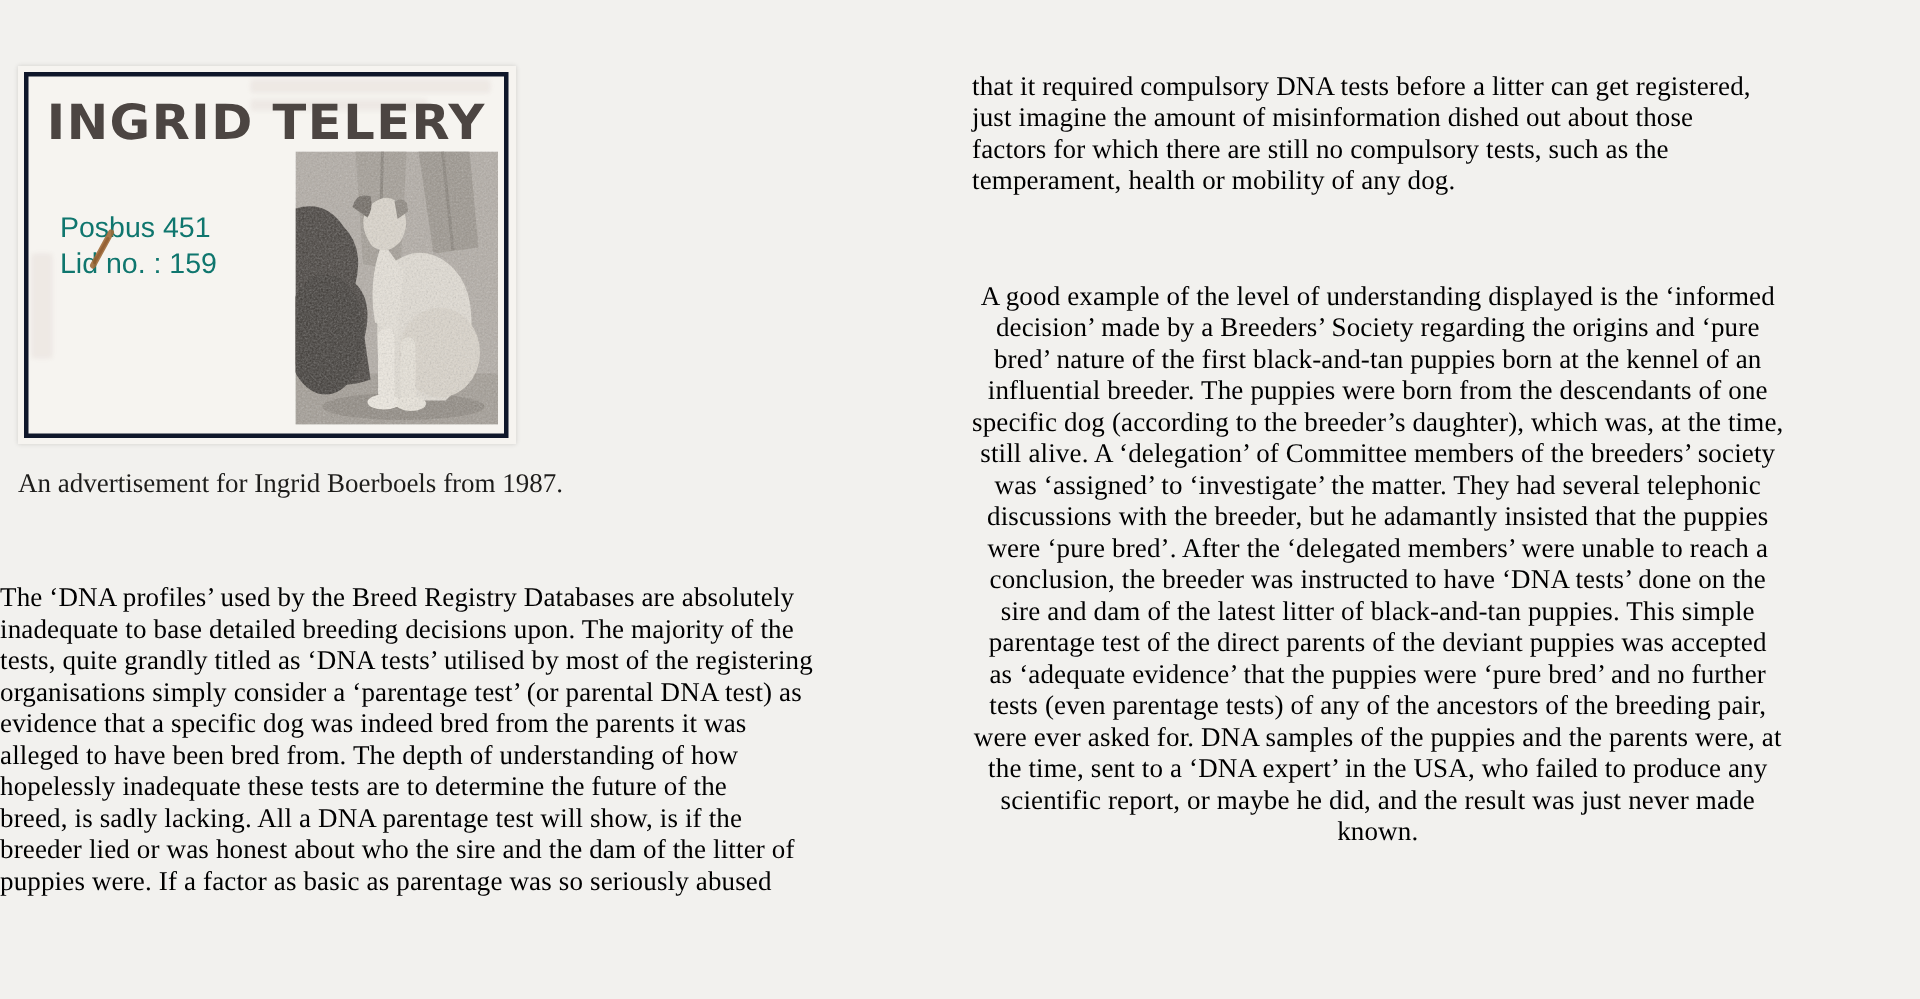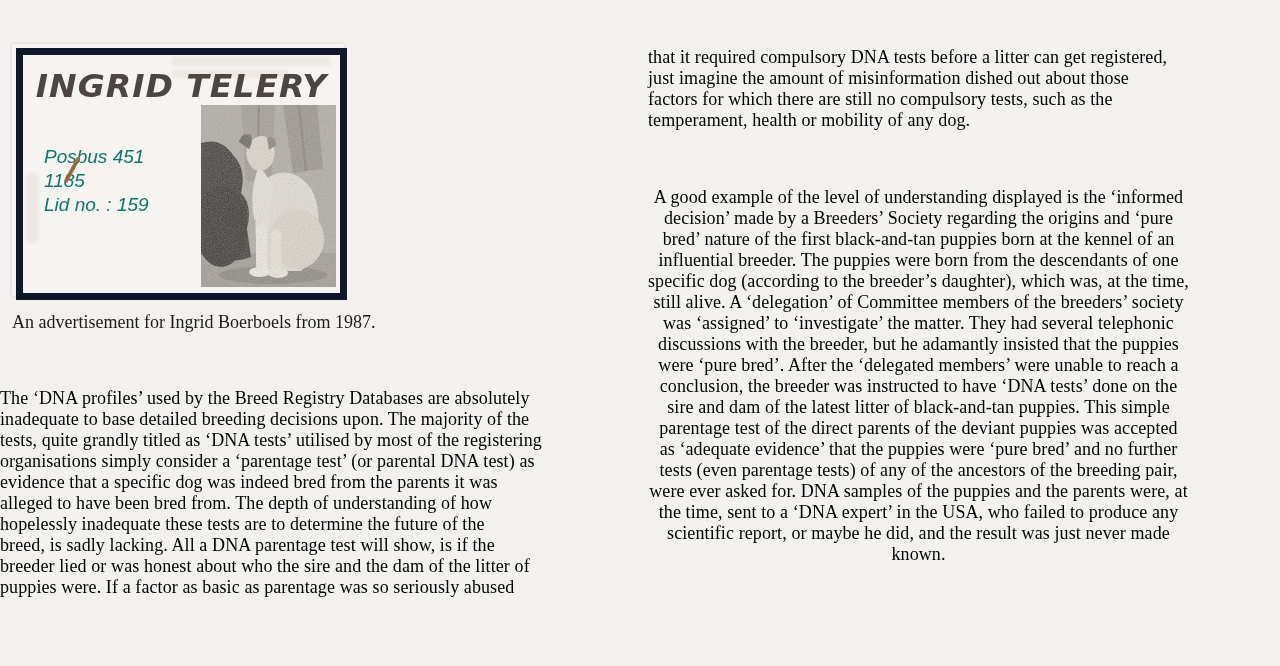--- a/index.html
+++ b/index.html
@@ -35,23 +35,22 @@
     position: absolute;
     left: 12px; top: 44px;
     width: 332px; height: 252px;
     background: #f6f4f0;
     box-shadow: 0 0 3px rgba(60,55,50,0.18);
   }
   #ad-frame {
     position: absolute;
     left: 4px; top: 4px;
     width: 317px; height: 238px;
-    border: 7px solid #0f172a;
+    border: 3px solid #0f172a;
     overflow: hidden;
-    font-style: italic;
   }
   #ad-title {
     position: absolute;
     left: 0; right: 0; top: 11px;
     text-align: center;
     font-family: "DejaVu Sans", sans-serif;
     font-weight: bold;
     font-size: 33px;
     letter-spacing: 1px;
     color: #4c4542;
@@ -84,21 +83,20 @@
     <div id="ad-frame">
 
       <div class="ghost" style="left:148px; top:2px;  width:160px; height:9px;"></div>
       <div class="ghost" style="left:148px; top:15px; width:118px; height:8px;"></div>
       <div class="ghost" style="left:2px;   top:118px; width:14px; height:70px;"></div>
 
       <div id="ad-title">INGRID TELERY</div>
 
       <div id="ad-address">
         <div>Posbus 451</div>
-        <div>1185</div>
         <div>Lid no. : 159</div>
       </div>
 
       <svg id="pen-mark" width="26" height="30">
         <path d="M7 26 L19 4" stroke="#a06a38" stroke-width="4" stroke-linecap="round" fill="none" opacity="0.9"></path>
         <path d="M8 24 L17 8" stroke="#8a5426" stroke-width="2" stroke-linecap="round" fill="none" opacity="0.6"></path>
       </svg>
 
       <svg id="dog-photo" width="135" height="182" viewBox="0 0 135 182">
         <defs>

